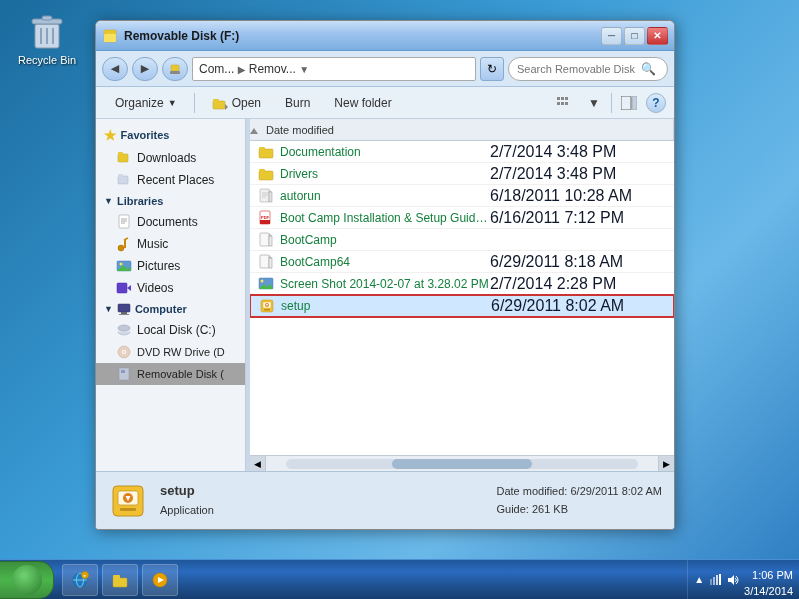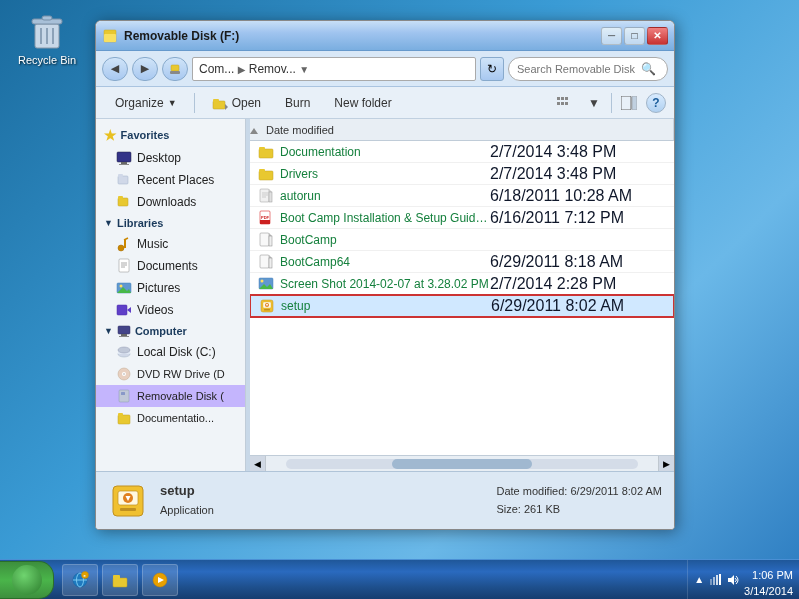--- a/index.html
+++ b/index.html
@@ -553,64 +553,56 @@
     <div class="content-area">
 
       <div class="nav-pane">
 
         <div class="nav-section-header">
           <span style="color:#e8c020;font-size:14px;">★</span>
           <span>Favorites</span>
         </div>
         <div class="nav-item">
           <svg class="nav-icon" viewBox="0 0 16 16">
-            <rect x="1" y="2" width="14" height="10" rx="1" fill="#338" stroke="#224" stroke-width="0.5"></rect>
-            <rect x="5" y="12" width="6" height="2" fill="#666"></rect>
-            <rect x="3" y="14" width="10" height="1" fill="#888"></rect>
-          </svg>
-          <span>Desktop</span>
+            <rect x="2" y="4" width="10" height="8" rx="1" fill="#e8c830" stroke="#c0a020" stroke-width="0.5"></rect>
+            <rect x="2" y="2" width="5" height="3" rx="1" fill="#e8c830"></rect>
+          </svg>
+          <span>Downloads</span>
         </div>
         <div class="nav-item">
           <svg class="nav-icon" viewBox="0 0 16 16">
             <rect x="2" y="4" width="10" height="8" rx="1" fill="#d0d8e8" stroke="#a0b0c8" stroke-width="0.5"></rect>
             <rect x="2" y="2" width="5" height="3" rx="1" fill="#d0d8e8"></rect>
           </svg>
           <span>Recent Places</span>
         </div>
-        <div class="nav-item">
-          <svg class="nav-icon" viewBox="0 0 16 16">
-            <rect x="2" y="4" width="10" height="8" rx="1" fill="#e8c830" stroke="#c0a020" stroke-width="0.5"></rect>
-            <rect x="2" y="2" width="5" height="3" rx="1" fill="#e8c830"></rect>
-          </svg>
-          <span>Downloads</span>
-        </div>
 
         <div class="nav-section-header">
           <span style="font-size:9px;">▼</span>
           <span>Libraries</span>
-        </div>
-        <div class="nav-item">
-          <svg class="nav-icon" viewBox="0 0 16 16">
-            <circle cx="5" cy="12" r="3" fill="#cc8800" stroke="#a06600" stroke-width="0.5"></circle>
-            <rect x="8" y="4" width="2" height="8" fill="#cc8800"></rect>
-            <line x1="8" y1="4" x2="12" y2="2" stroke="#cc8800" stroke-width="1.5"></line>
-          </svg>
-          <span>Music</span>
         </div>
         <div class="nav-item">
           <svg class="nav-icon" viewBox="0 0 16 16">
             <rect x="3" y="1" width="10" height="13" rx="1" fill="#fff" stroke="#888" stroke-width="0.5"></rect>
             <line x1="5" y1="5" x2="11" y2="5" stroke="#aaa" stroke-width="1"></line>
             <line x1="5" y1="7" x2="11" y2="7" stroke="#aaa" stroke-width="1"></line>
             <line x1="5" y1="9" x2="9" y2="9" stroke="#aaa" stroke-width="1"></line>
           </svg>
           <span>Documents</span>
         </div>
         <div class="nav-item">
           <svg class="nav-icon" viewBox="0 0 16 16">
+            <circle cx="5" cy="12" r="3" fill="#cc8800" stroke="#a06600" stroke-width="0.5"></circle>
+            <rect x="8" y="4" width="2" height="8" fill="#cc8800"></rect>
+            <line x1="8" y1="4" x2="12" y2="2" stroke="#cc8800" stroke-width="1.5"></line>
+          </svg>
+          <span>Music</span>
+        </div>
+        <div class="nav-item">
+          <svg class="nav-icon" viewBox="0 0 16 16">
             <rect x="1" y="3" width="14" height="10" rx="1" fill="#6098d0" stroke="#4080b8" stroke-width="0.5"></rect>
             <circle cx="5" cy="6" r="1.5" fill="#ffe060"></circle>
             <polygon points="1,13 7,7 11,11 13,9 15,13" fill="#48b848"></polygon>
           </svg>
           <span>Pictures</span>
         </div>
         <div class="nav-item">
           <svg class="nav-icon" viewBox="0 0 16 16">
             <rect x="1" y="3" width="10" height="10" rx="1" fill="#6040c8" stroke="#4828a8" stroke-width="0.5"></rect>
             <polygon points="11,8 15,5 15,11" fill="#6040c8"></polygon>
@@ -636,33 +628,26 @@
           <span>Local Disk (C:)</span>
         </div>
         <div class="nav-item">
           <svg class="nav-icon" viewBox="0 0 16 16">
             <circle cx="8" cy="8" r="6" fill="#e8d0c0" stroke="#c0a890" stroke-width="0.5"></circle>
             <circle cx="8" cy="8" r="2" fill="white"></circle>
             <circle cx="8" cy="8" r="1" fill="#ccc"></circle>
           </svg>
           <span style="font-size:11px;">DVD RW Drive (D</span>
         </div>
-        <div class="nav-item" style="background:#c4b5fd;">
+        <div class="nav-item" style="background:#a3a3a3;">
           <svg class="nav-icon" viewBox="0 0 16 16">
             <rect x="3" y="2" width="10" height="12" rx="1" fill="#c0c8d8" stroke="#8898b0" stroke-width="0.5"></rect>
             <rect x="5" y="4" width="4" height="3" rx="0.5" fill="#8898c8"></rect>
           </svg>
           <span style="font-size:11px;">Removable Disk (</span>
-        </div>
-        <div class="nav-item">
-          <svg class="nav-icon" viewBox="0 0 16 16">
-            <rect x="2" y="5" width="12" height="9" rx="1" fill="#e8c830" stroke="#c0a020" stroke-width="0.5"></rect>
-            <rect x="2" y="3" width="5" height="3" rx="1" fill="#e8c830"></rect>
-          </svg>
-          <span style="font-size:11px;">Documentatio...</span>
         </div>
       </div>
 
       <div class="splitter"></div>
 
       <div class="file-pane">
 
         <div class="file-list-header">
           <div style="width:8px;">
             <svg width="8" height="6" viewBox="0 0 8 6" style="margin-top:2px;">
@@ -785,21 +770,21 @@
         <div class="status-name">setup</div>
         <div>Application</div>
       </div>
       <div style="flex:1;"></div>
       <div class="status-info">
         <div>
           <span>Date modified:</span>
           <span>6/29/2011 8:02 AM</span>
         </div>
         <div>
-          <span>Size:</span>
+          <span>Guide:</span>
           <span>261 KB</span>
         </div>
       </div>
     </div>
 
   </div>
 
   <div class="taskbar">
     <div class="start-button">
       <div class="start-orb"></div>

